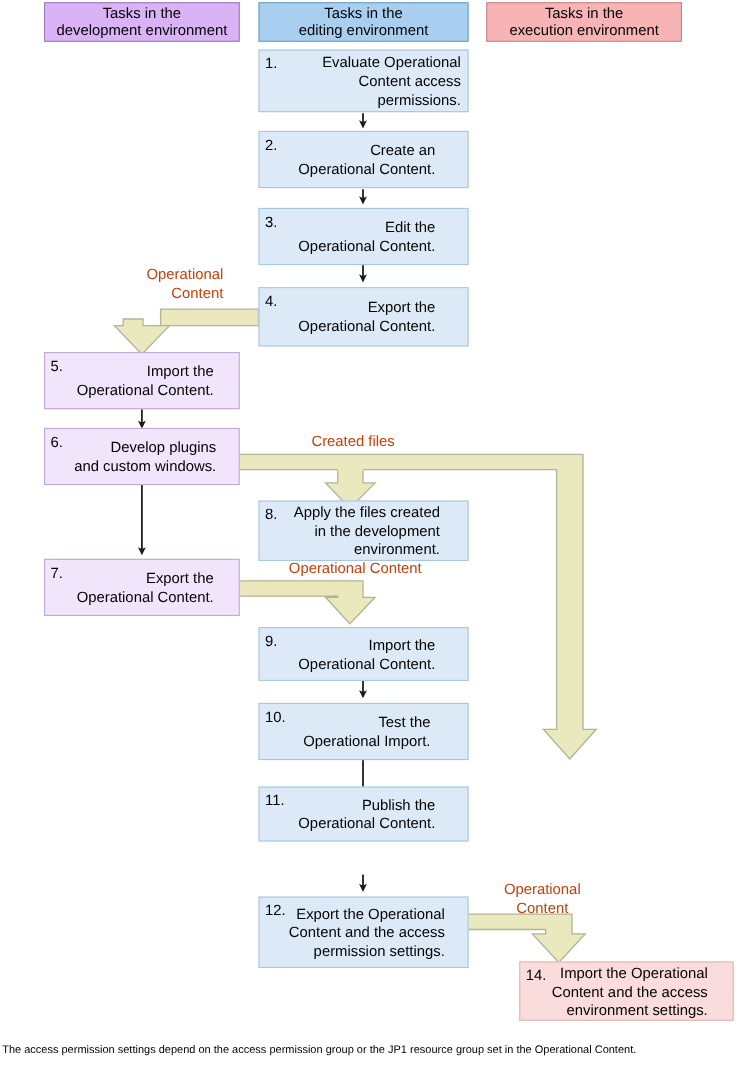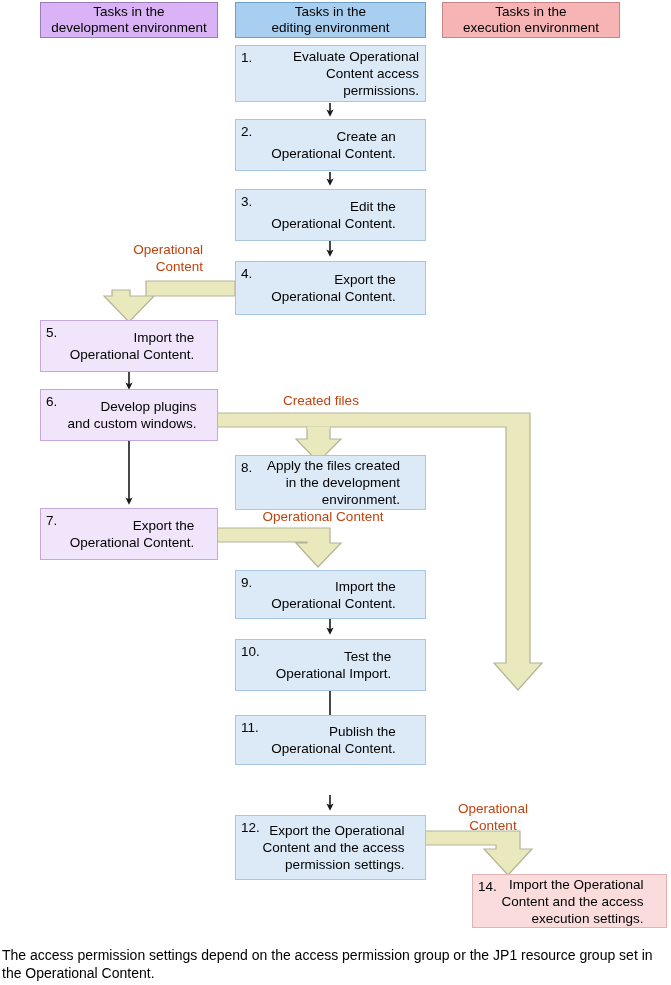--- a/index.html
+++ b/index.html
@@ -88,21 +88,21 @@
   }
   .flabel.right { text-align: right; }
   .flabel.left  { text-align: center; }
 
   
   .footnote {
     position: absolute;
     left: 2px;
     top: 946px;
     width: 665px;
-    font-size: 14px;
+    font-size: 10px;
     line-height: 18px;
     color: #000;
   }
 </style>
 </head>
 <body>
 
 <div id="diagram">
 
   <svg class="layer-arrows" viewBox="0 0 671 985" width="671" height="985" xmlns="http://www.w3.org/2000/svg">
@@ -256,21 +256,21 @@
     <span class="txt">Export the Operational
 Content and the access
 permission settings.</span>
   </div>
 
 
   <div class="node n-pink" style="left:432px; top:874px; width:195px; height:54px;margin-left:40px;">
     <span class="num">14.</span>
     <span class="txt">Import the Operational
 Content and the access
-execution settings.</span>
+environment settings.</span>
   </div>
 
   <div class="flabel right" style="left:105px; top:241px; width:98px;">Operational
 Content</div>
 
   <div class="flabel left" style="left:246px; top:392px; width:150px;">Created files</div>
 
   <div class="flabel left" style="left:228px; top:508px; width:190px;">Operational Content</div>
 
   <div class="flabel left" style="left:438px; top:800px; width:110px; text-align:center;">Operational

